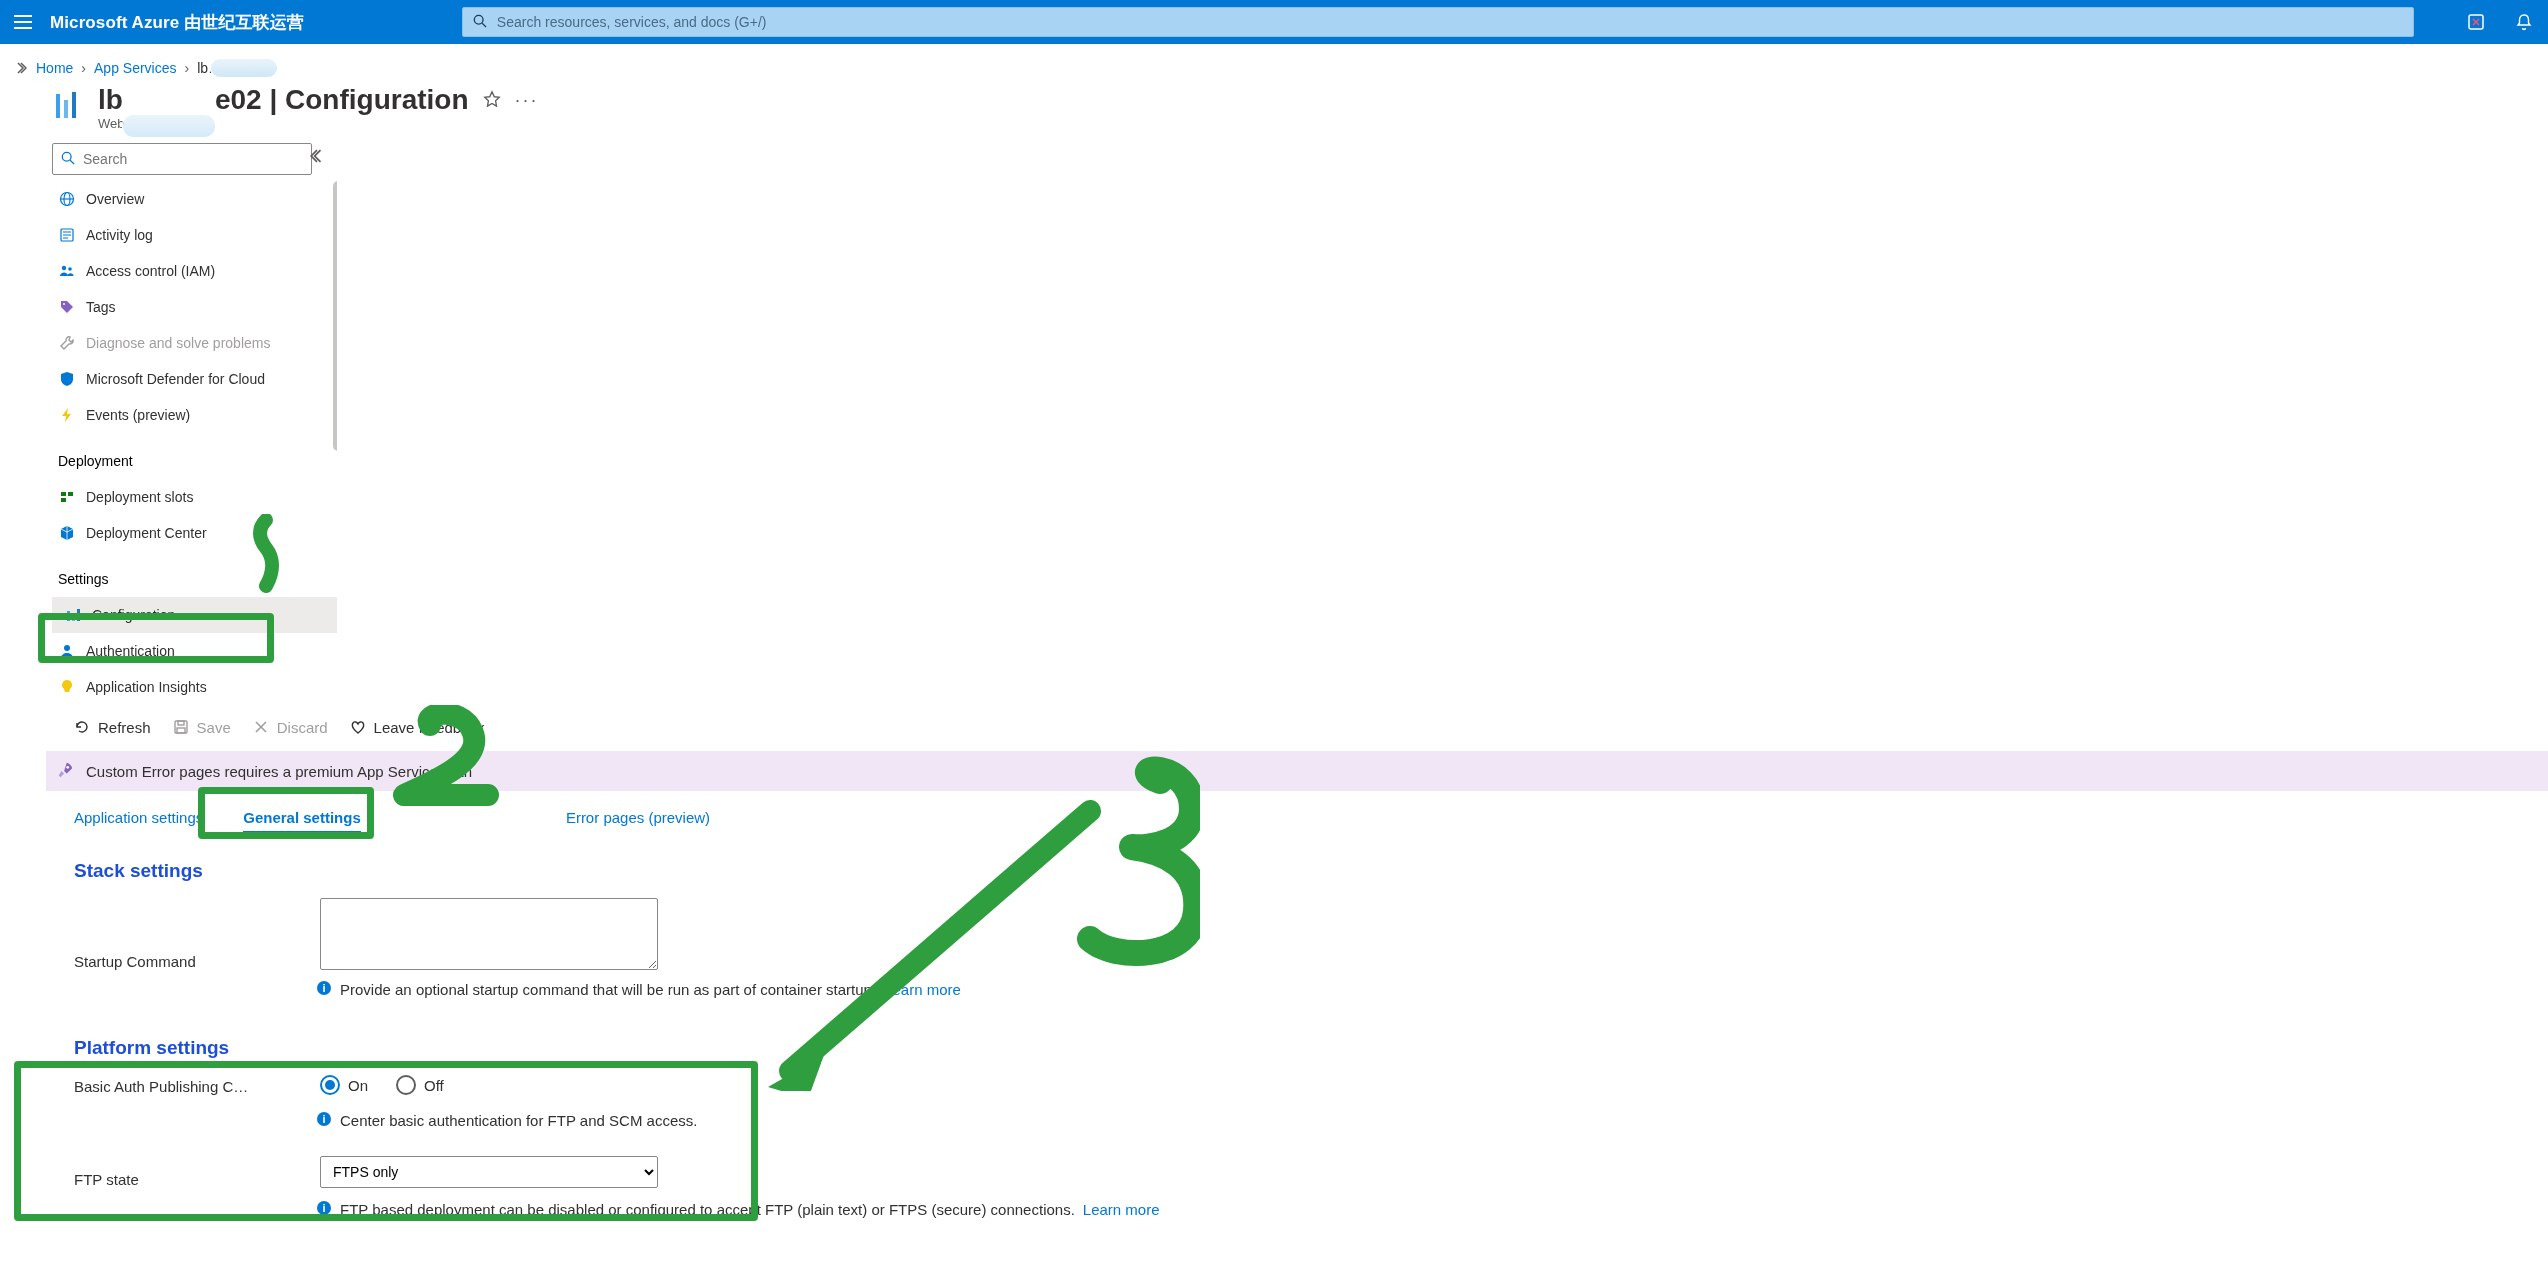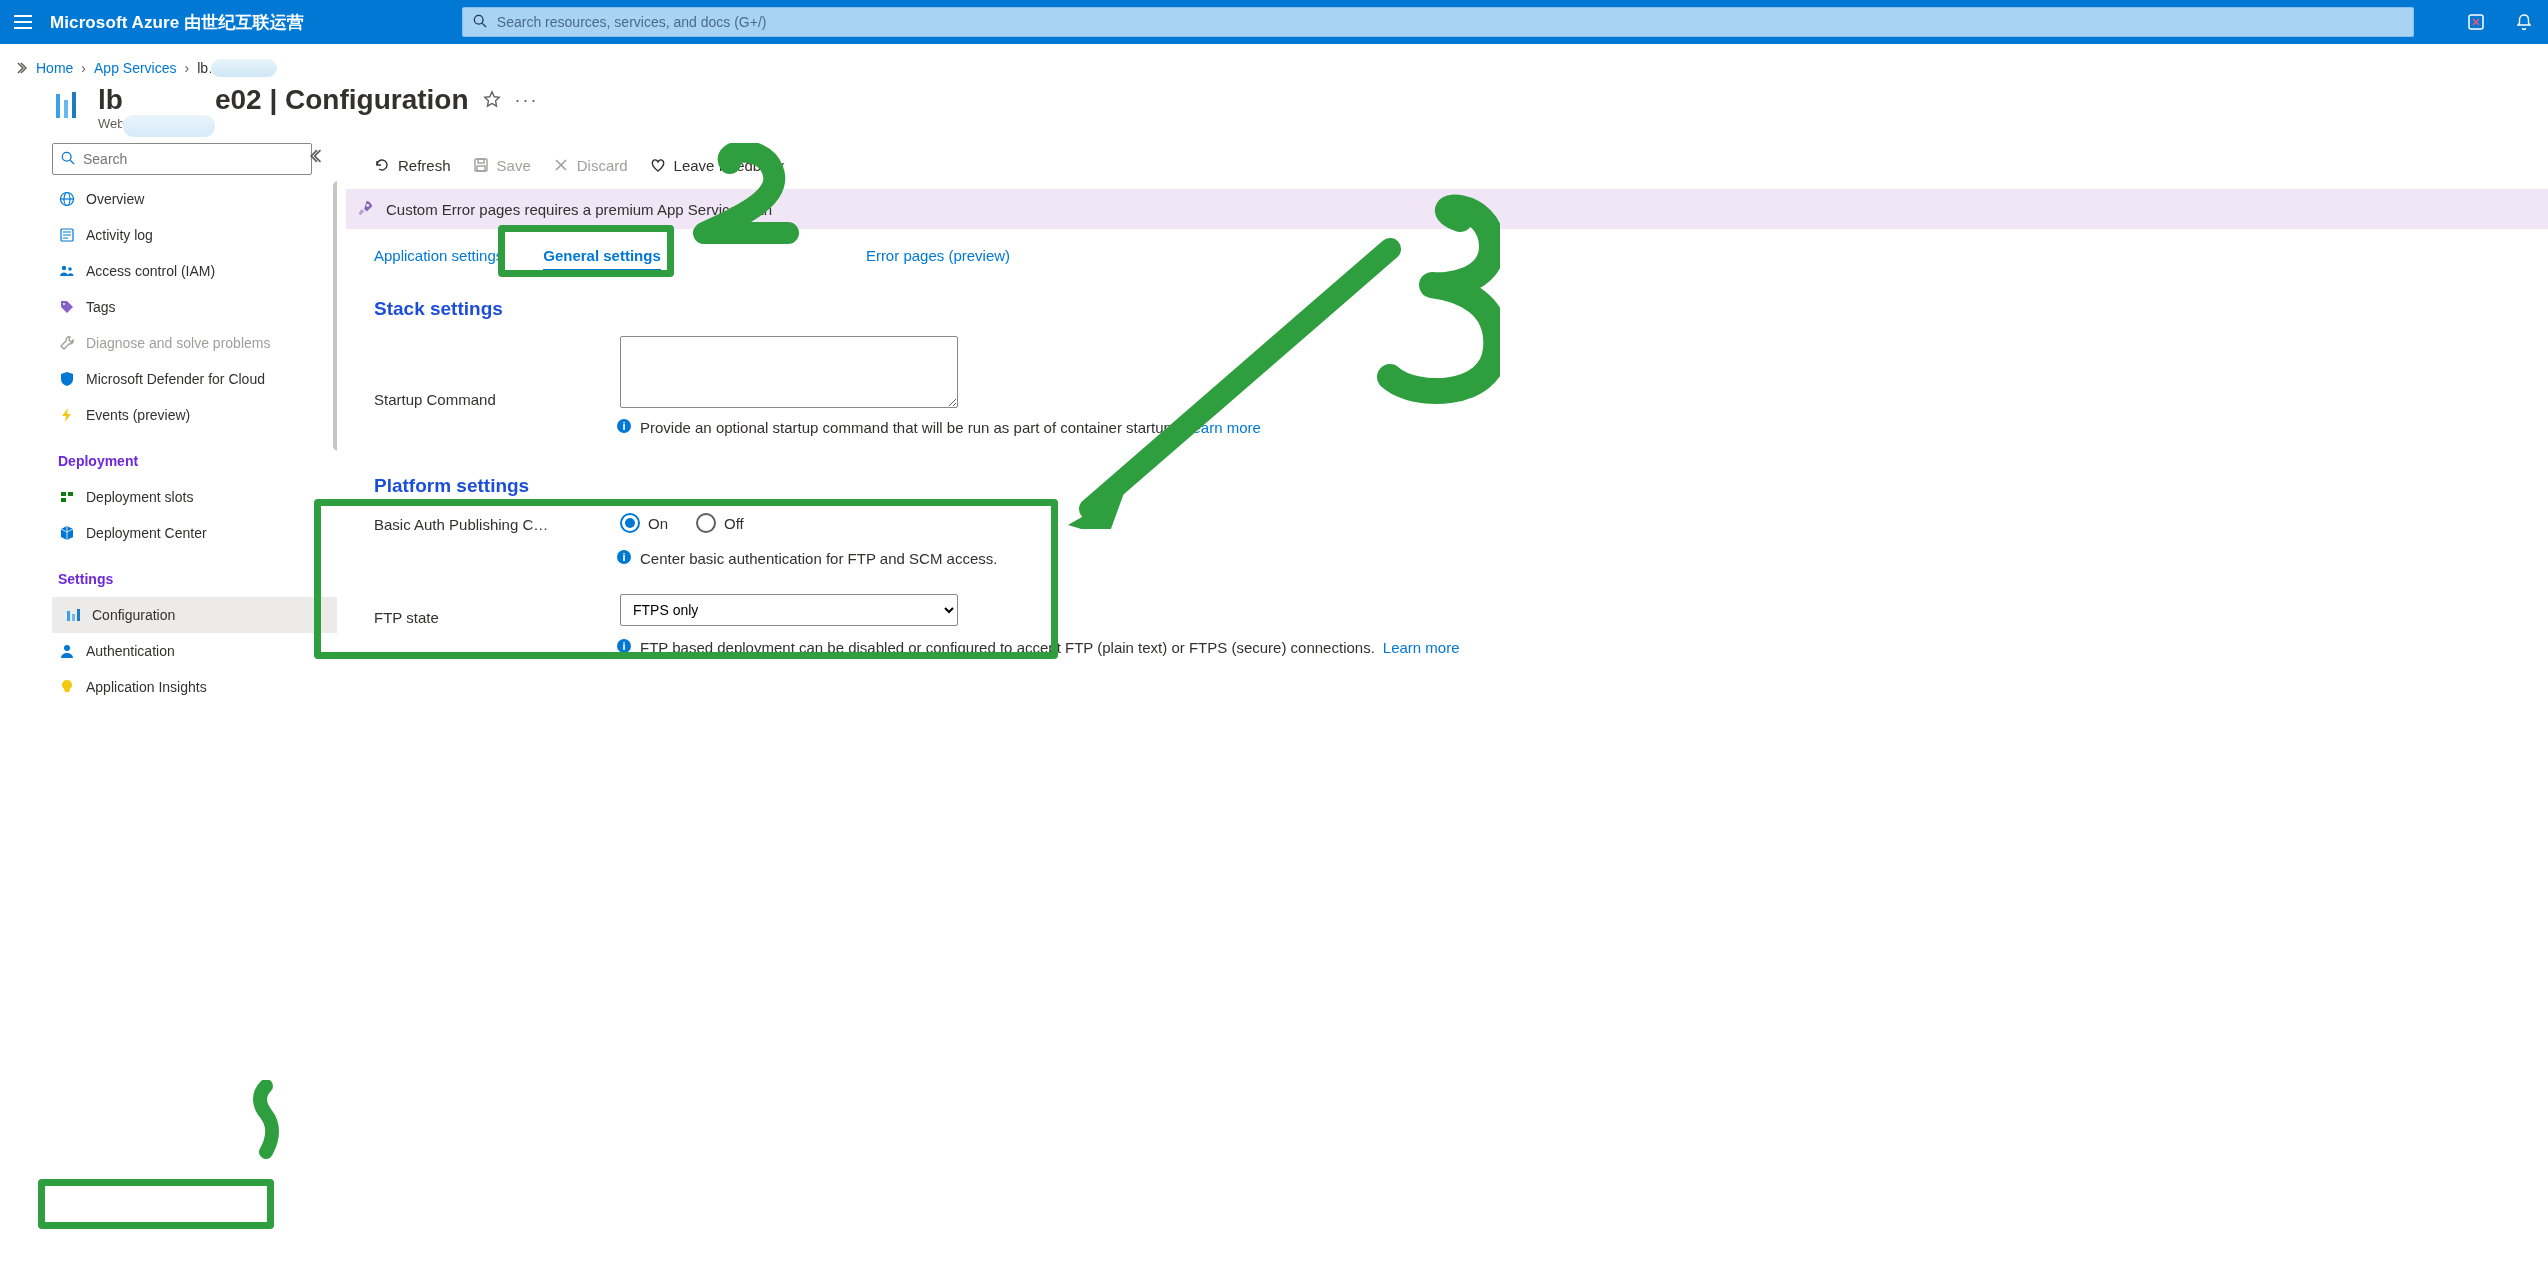--- a/index.html
+++ b/index.html
@@ -60,20 +60,21 @@
   .app-icon svg { display:block; }
   .page-title-line { display:flex; align-items:center; gap: 14px; }
   .page-title { font-size: 28px; font-weight: 600; color:#323130; }
   .page-subtitle { font-size: 13px; color:#605e5c; margin-top: 0; }
   .star-icon, .more-icon { color:#605e5c; cursor:pointer; }
 
   
   .main {
     display:flex;
     height: calc(100% - 44px - 46px - 56px);
+    flex-direction: column;
   }
   .sidebar-col {
     width: 300px;
     padding: 0 0 0 52px;
     position: relative;
   }
   .resource-search {
     width: 260px;
     height: 32px;
     border: 1px solid #8a8886;
@@ -100,21 +101,21 @@
     display:flex; align-items:center; gap: 10px;
     height: 36px;
     padding: 0 6px;
     font-size: 14px;
     cursor:pointer;
     color:#323130;
   }
   .nav-item.selected { background:#edebe9;padding-left:12px; }
   .nav-item .nav-icon { width:18px; height:18px; display:inline-flex; align-items:center; justify-content:center; }
   .nav-group {
-    font-weight: 700; color:#6d28d9; cursor:default; margin-top: 10px;
+    font-weight: 400; color:#000000; cursor:default; margin-top: 10px;
   }
   .muted-item { color:#a19f9d; }
 
   
   .content-col {
     flex:1;
     padding: 0 0 0 46px;
     position: relative;
     overflow: hidden;
   }

